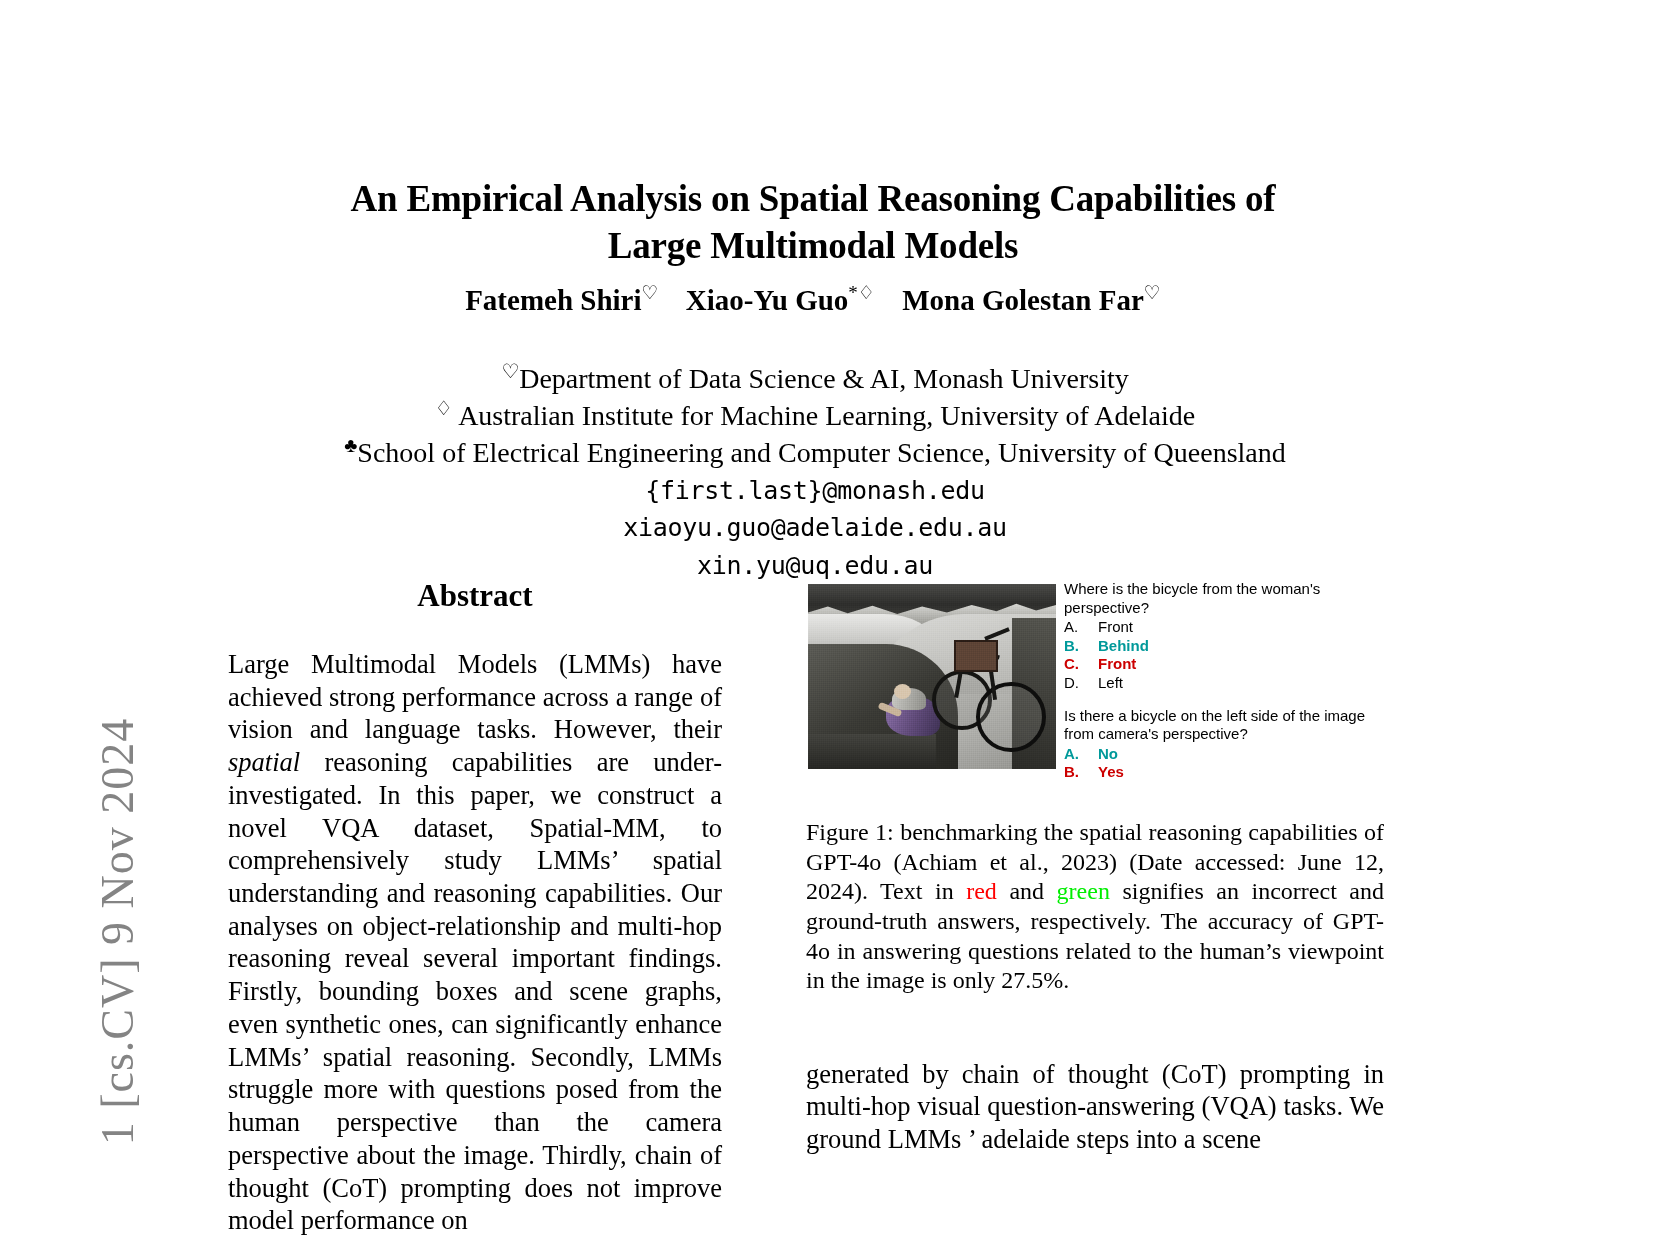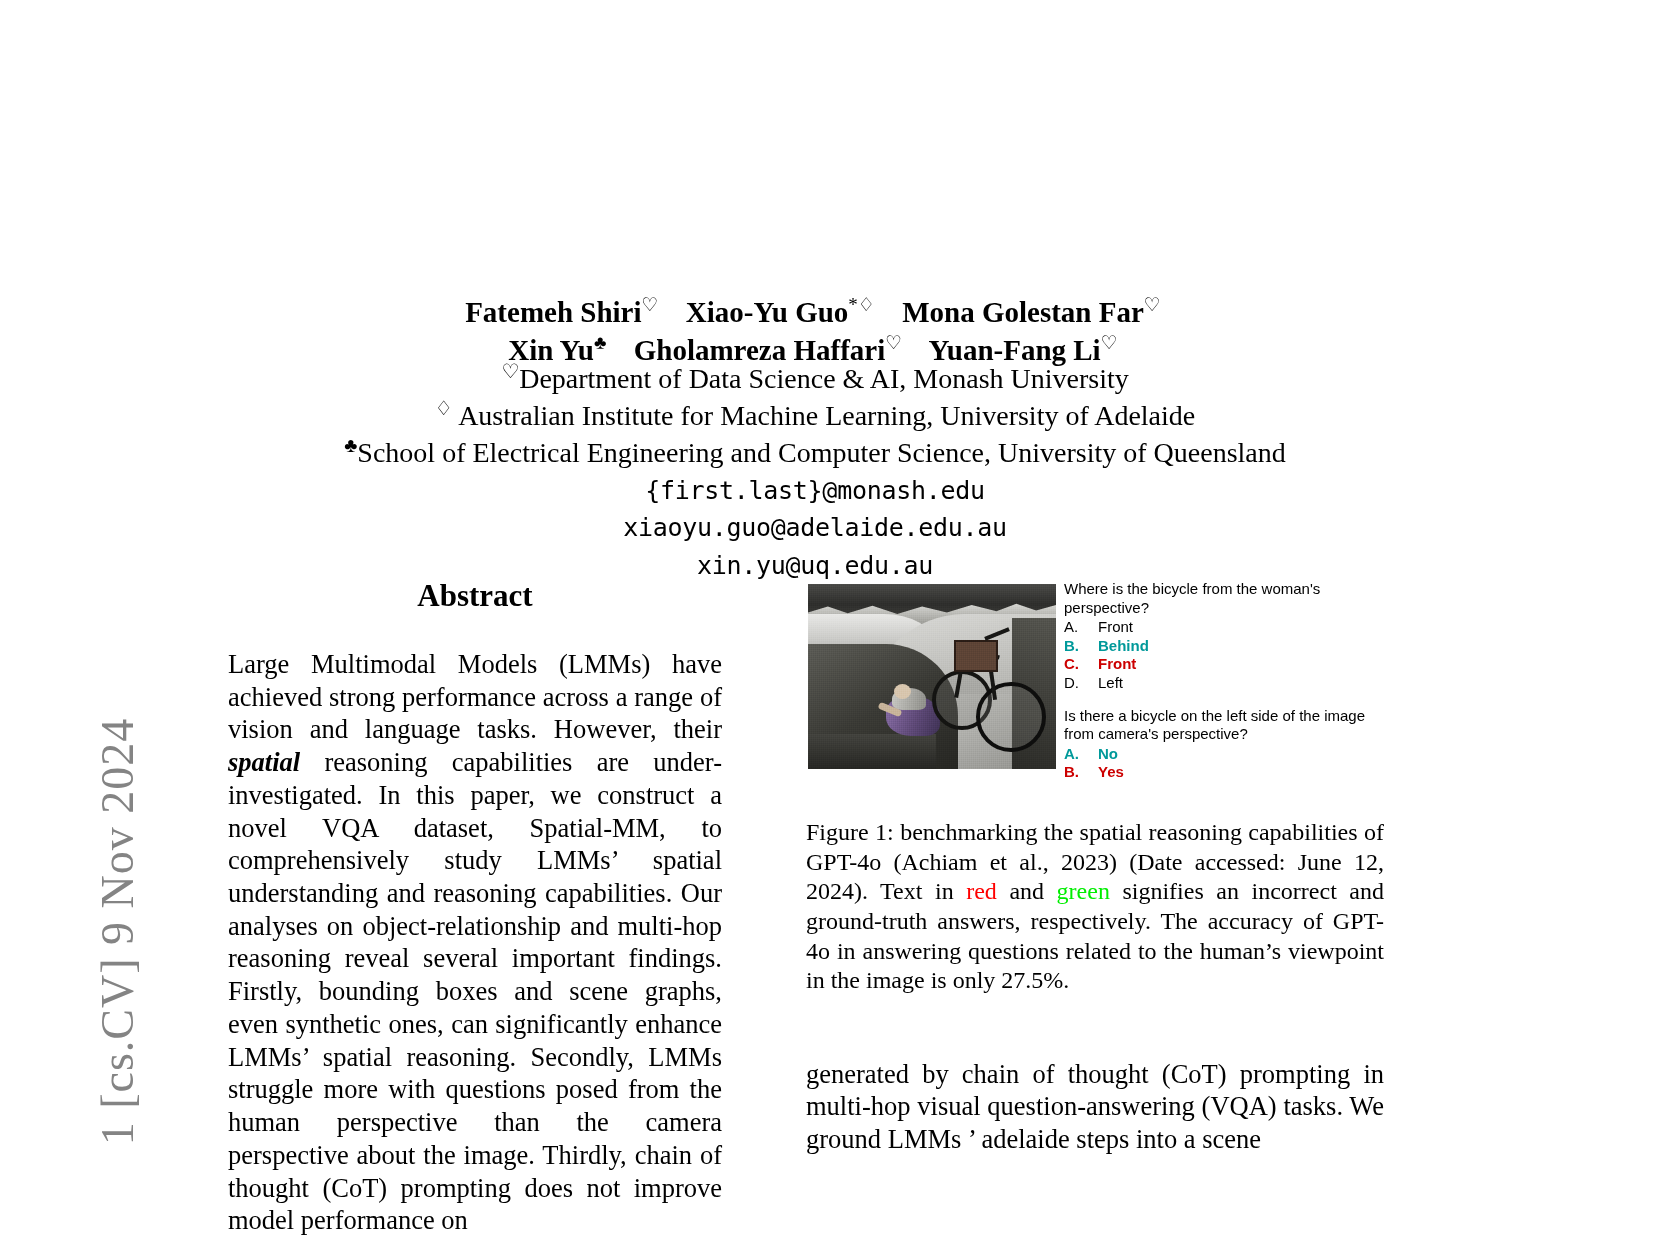--- a/index.html
+++ b/index.html
@@ -56,21 +56,20 @@
     letter-spacing: -0.2px;
   }
 
   
   .authors-block {
     position: absolute;
     left: 228px;
     top: 282px;
     width: 1170px;
     text-align: center;
-    margin-top: 12px;
   }
   .author-line {
     font-size: 29px;
     font-weight: bold;
     line-height: 1.30;
     white-space: nowrap;
   }
   .author-line .sp { display: inline-block; width: 20px; }
   sup.mark {
     font-size: 19px;
@@ -133,21 +132,21 @@
     margin: 0 0 34px 0;
   }
   .abstract-body {
     font-size: 26.5px;
     line-height: 1.235;
     text-align: justify;
     text-justify: inter-word;
     margin: 0;
     hyphens: manual;
   }
-  .abstract-body em { font-style: italic; font-weight: bold; }
+  .abstract-body em { font-style: italic; }
 
   
   .figure-wrap {
     position: relative;
     width: 578px;
     height: 196px;
   }
   .fig-photo {
     position: absolute;
     left: 2px;
@@ -294,31 +293,30 @@
     text-align: justify;
   }
 </style>
 </head>
 <body>
 
 <div class="page">
 
   <div class="arxiv-stamp">1  [cs.CV]  9 Nov 2024</div>
 
+  <div class="title-block">
+    <div class="paper-title">An Empirical Analysis on Spatial Reasoning Capabilities of</div>
+    <div class="paper-title">Large Multimodal Models</div>
+  </div>
 
   <div class="authors-block">
     <div class="author-line">
       <span>Fatemeh Shiri</span><sup class="mark">♡</sup><span class="sp"></span>
       <span>Xiao-Yu Guo</span><sup class="mark">*♢</sup><span class="sp"></span>
       <span>Mona Golestan Far</span><sup class="mark">♡</sup>
-    </div>
-    <div class="author-line">
-      <span>Xin Yu</span><sup class="mark">♣</sup><span class="sp"></span>
-      <span>Gholamreza Haffari</span><sup class="mark">♡</sup><span class="sp"></span>
-      <span>Yuan-Fang Li</span><sup class="mark">♡</sup>
     </div>
   </div>
 
   <div class="affil-block">
     <div class="affil-line"><sup class="mark">♡</sup><span>Department of Data Science &amp; AI, Monash University</span></div>
     <div class="affil-line"><sup class="mark">♢</sup><span> Australian Institute for Machine Learning, University of Adelaide</span></div>
     <div class="affil-line"><sup class="mark">♣</sup><span>School of Electrical Engineering and Computer Science, University of Queensland</span></div>
   </div>
 
   <div class="email-block">

